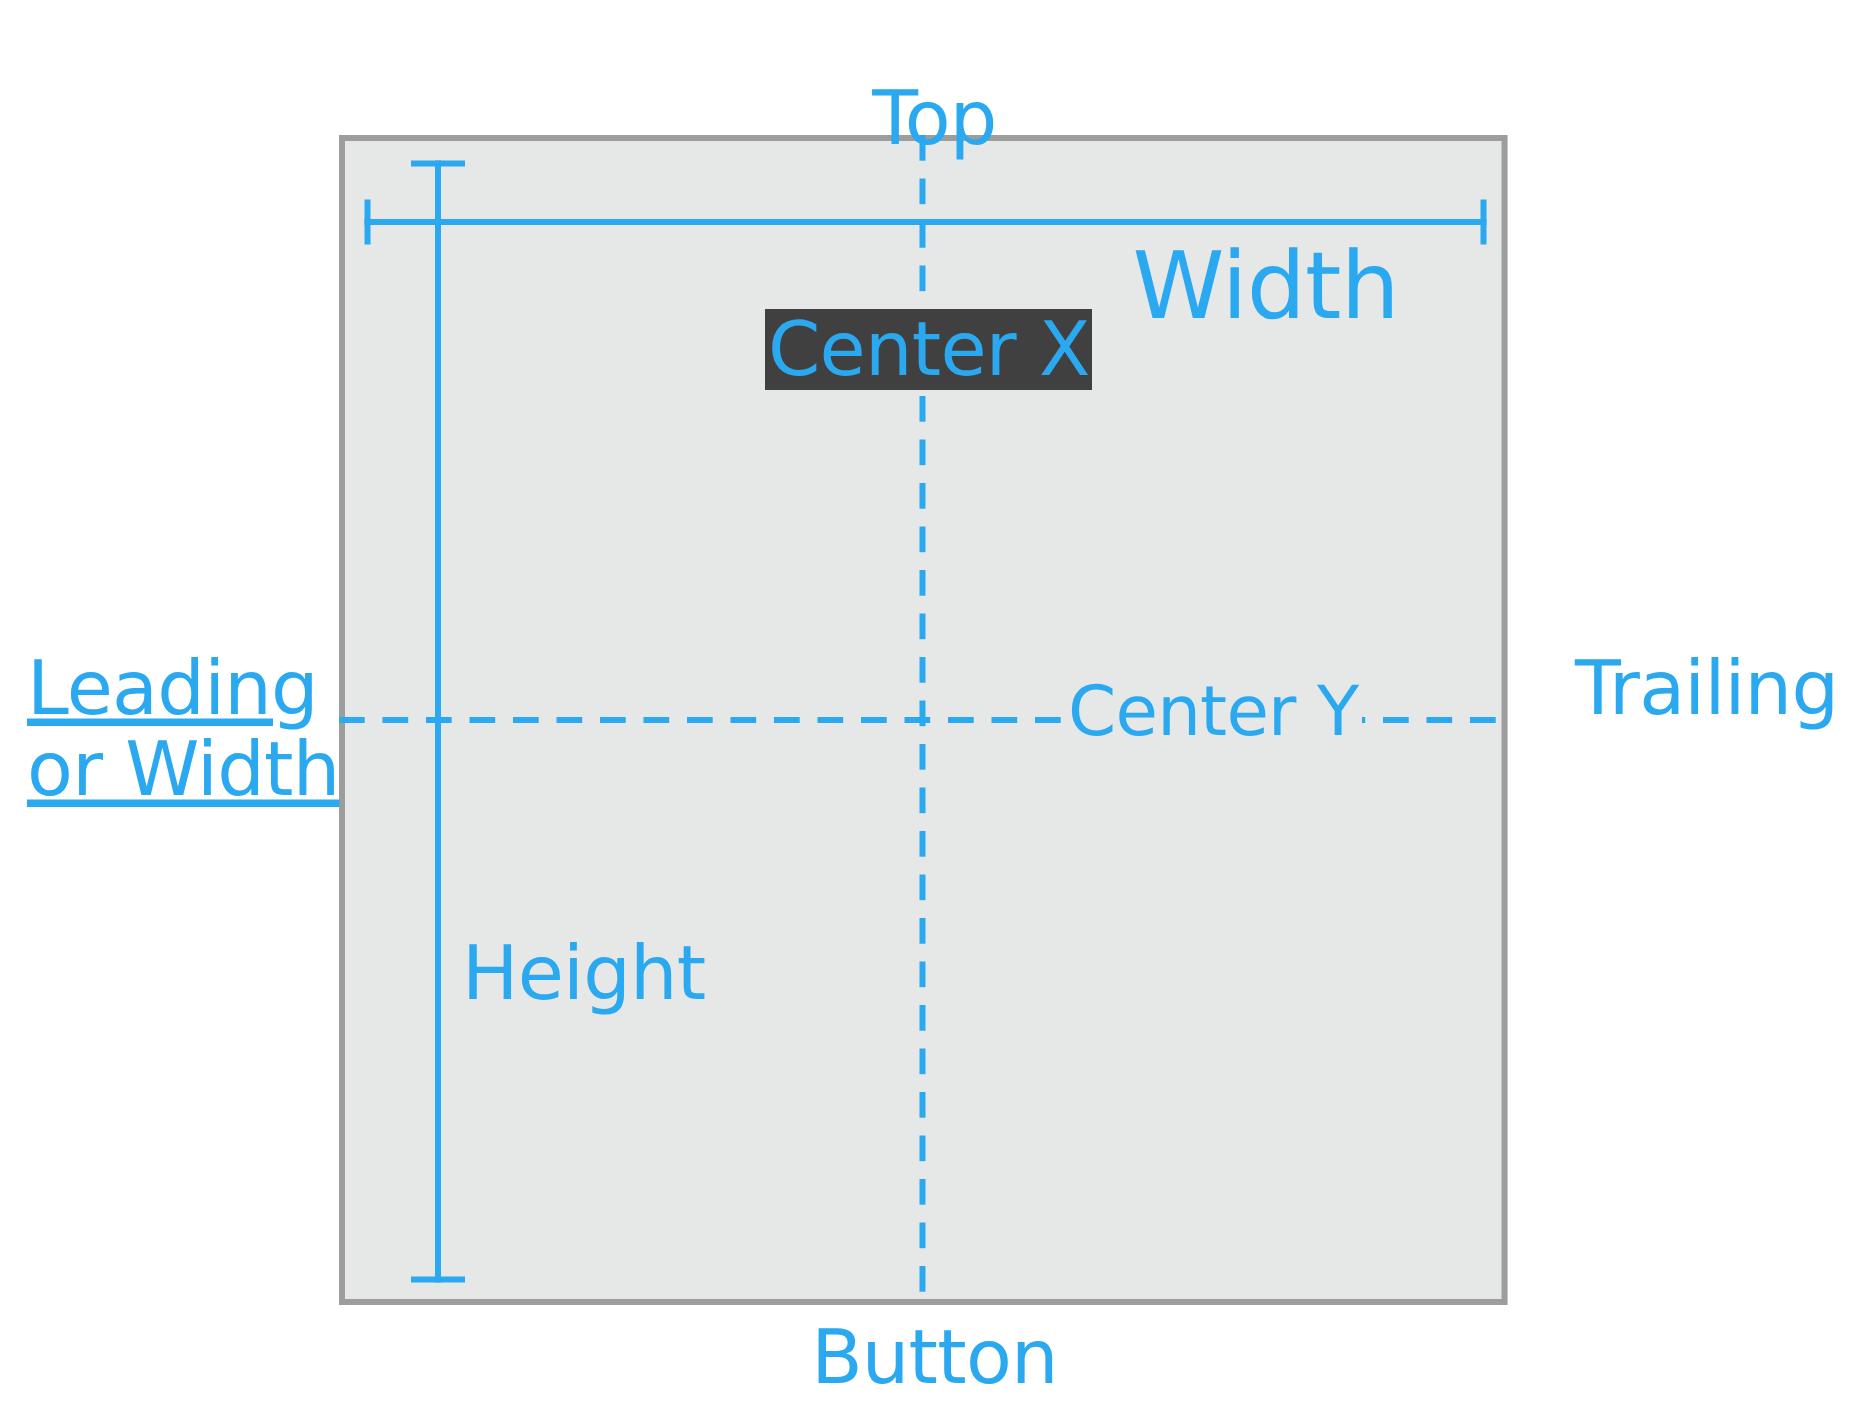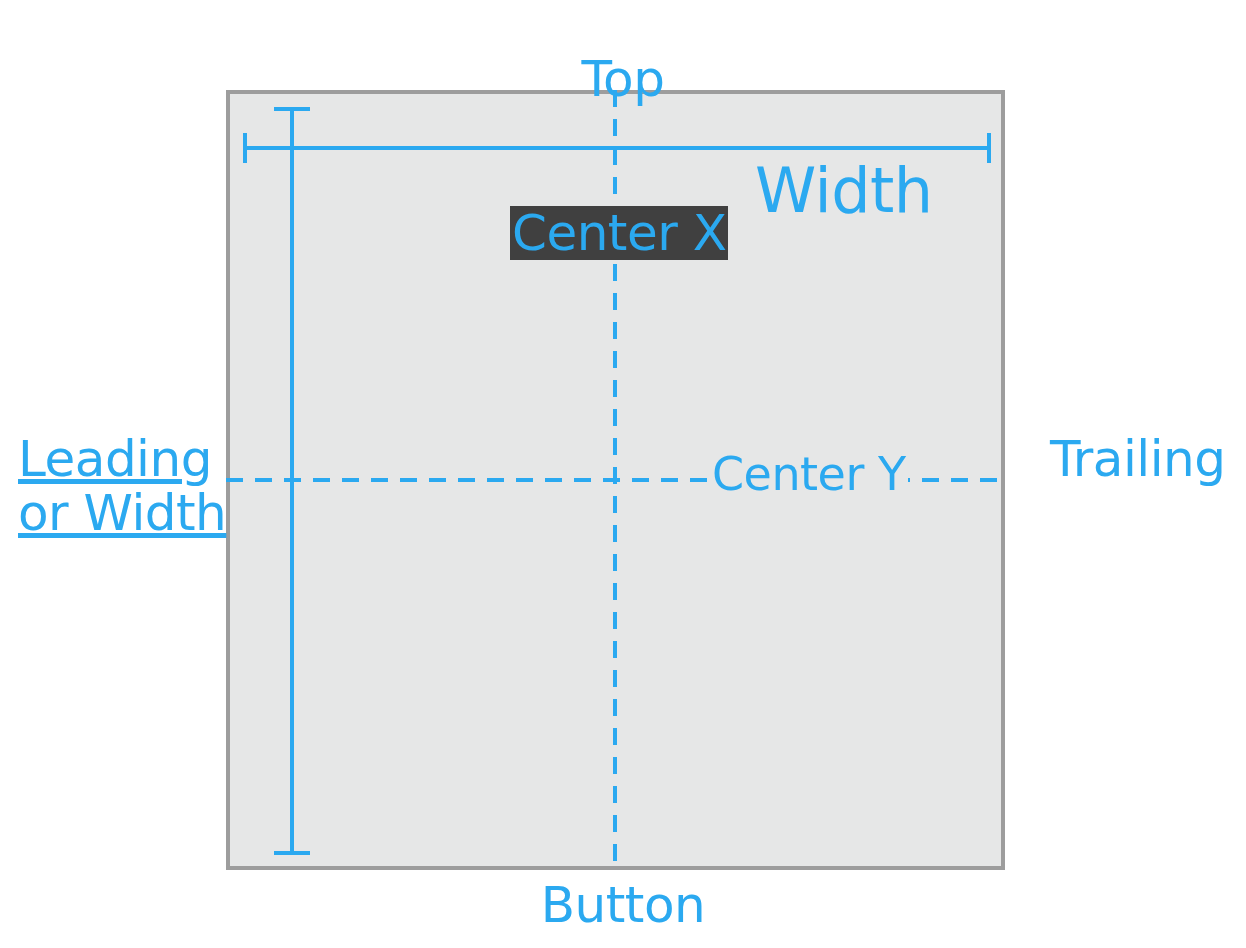--- a/index.html
+++ b/index.html
@@ -197,18 +197,19 @@
     <div>Leading</div>
     <div>or Width</div>
   </div>
 
   <div class="label label-trailing">
     <div>Trailing</div>
   </div>
 
   <div class="label label-width">Width</div>
 
+  <div class="label label-height">Height</div>
 
   <div class="label label-center-x">Center X</div>
 
   <div class="label label-center-y">Center Y</div>
 
 </div>
 
 </body></html>

